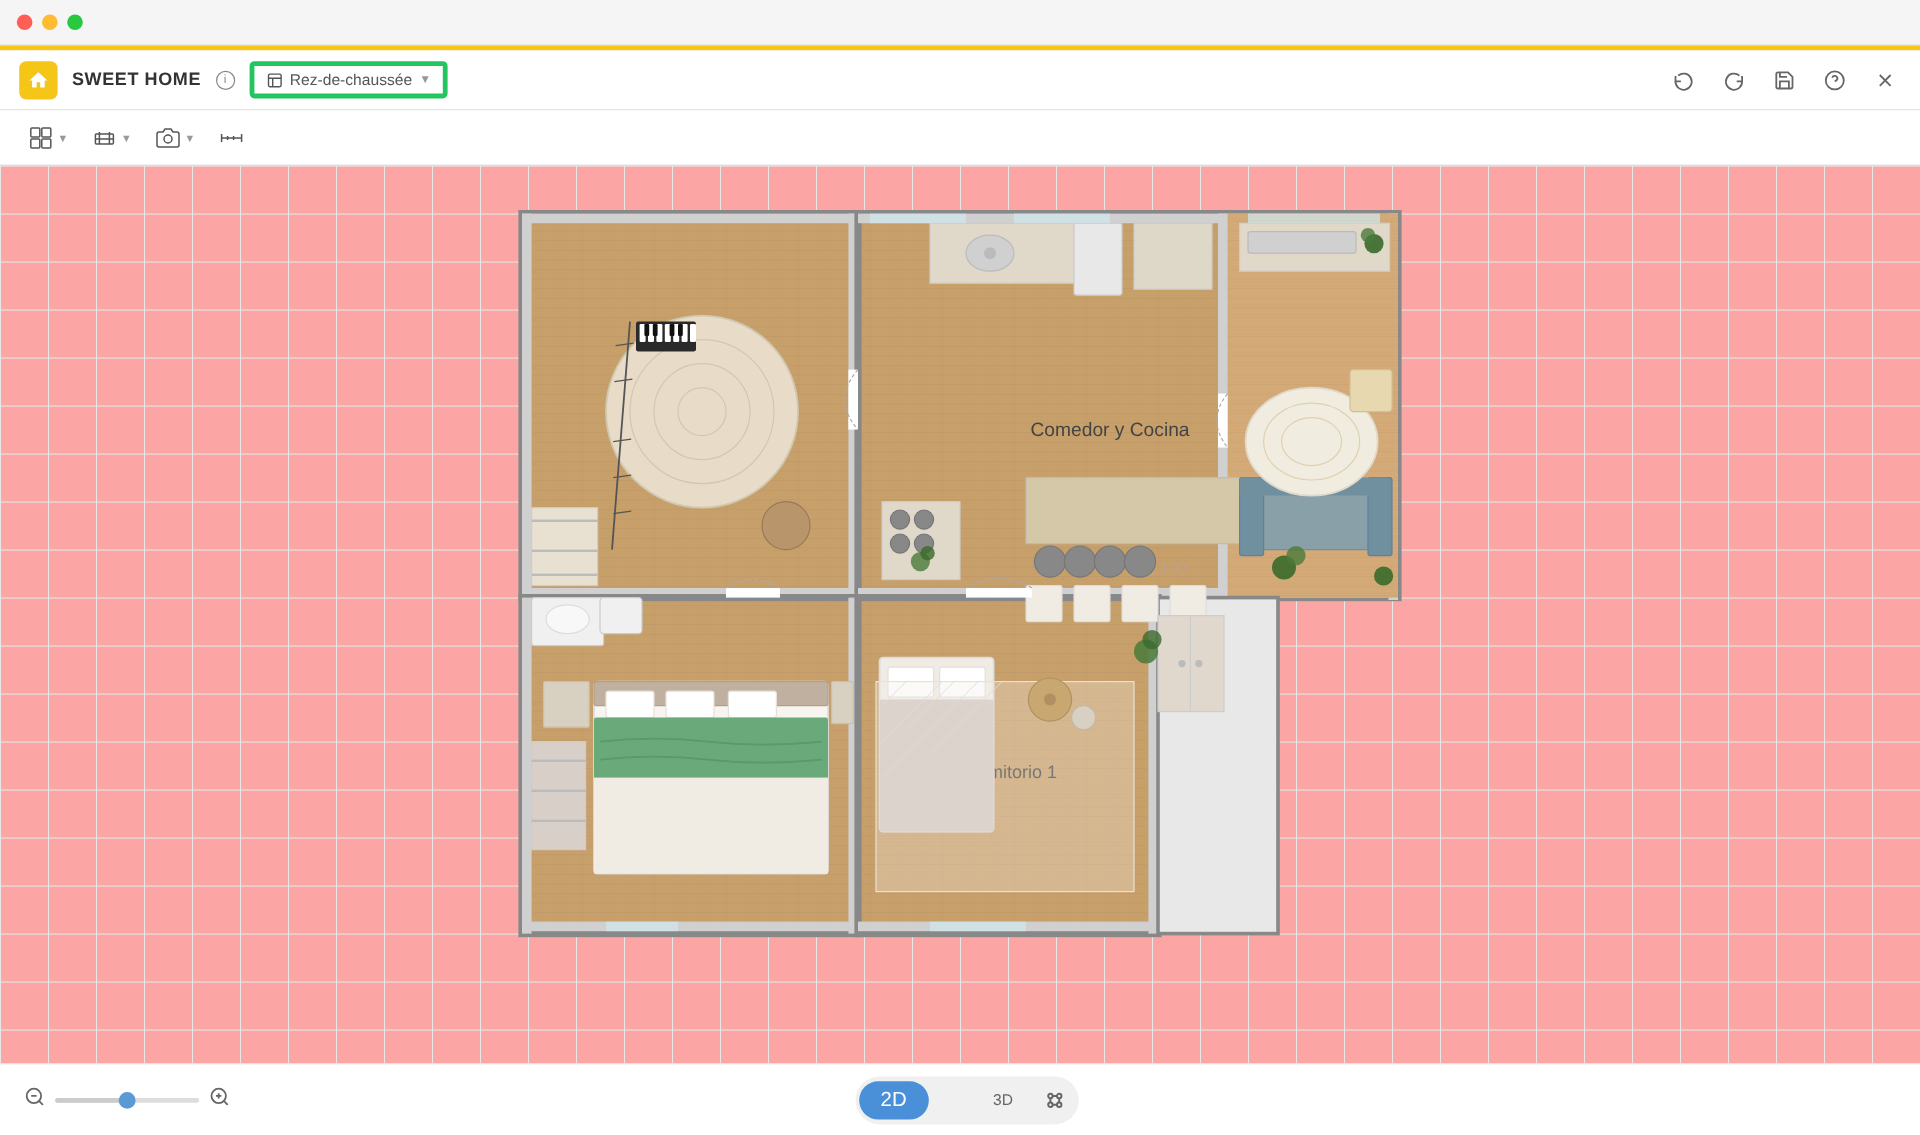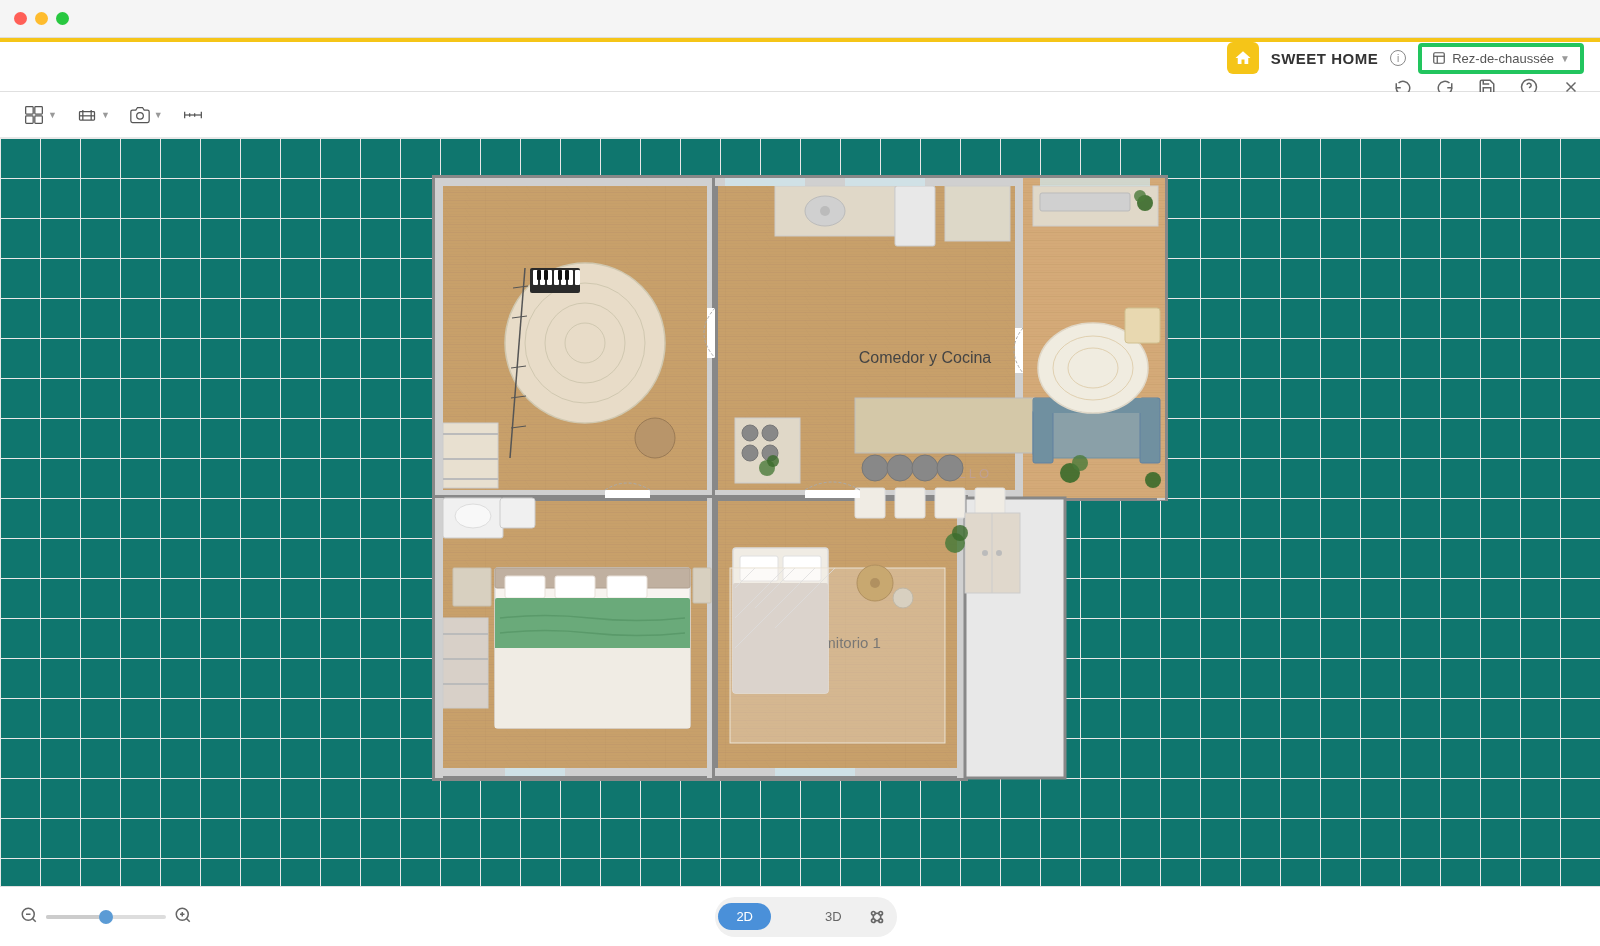--- a/index.html
+++ b/index.html
@@ -45,25 +45,24 @@
       background: #f5c518;
     }
 
     
     .header {
       position: absolute;
       top: 42px; left: 0; right: 0;
       height: 50px;
       background: white;
       display: flex;
-      align-items: flex-end;
+      align-items: center;
       padding: 0 16px;
       border-bottom: 1px solid #e0e0e0;
       justify-content: space-between;
-      flex-direction: column;
     }
     .header-left {
       display: flex;
       align-items: center;
       gap: 12px;
     }
     .home-icon-wrapper {
       width: 32px; height: 32px;
       background: #f5c518;
       border-radius: 6px;
@@ -149,21 +148,21 @@
       color: #555;
       font-size: 12px;
     }
     .tool-btn svg { width: 20px; height: 20px; }
     .tool-chevron { font-size: 9px; color: #999; }
 
     
     .canvas-area {
       position: absolute;
       top: 138px; left: 0; right: 0; bottom: 0;
-      background: #0f766e;
+      background: #fca5a5;
       overflow: hidden;
     }
 
     
     .grid-bg {
       position: absolute;
       top: 0; left: 0; right: 0; bottom: 0;
       background-image:
         linear-gradient(to right, #e8e8e8 1px, transparent 1px),
         linear-gradient(to bottom, #e8e8e8 1px, transparent 1px);
@@ -240,21 +239,21 @@
       background: #f0f0f0;
       border-radius: 24px;
       padding: 3px;
     }
     .view-btn {
       padding: 6px 18px;
       border: none;
       background: none;
       border-radius: 20px;
       cursor: pointer;
-      font-size: 13px;
+      font-size: 17px;
       font-weight: 500;
       color: #666;
     }
     .view-btn.active {
       background: #4a90d9;
       color: white;
     }
     .view-btn-3d { font-size: 13px; margin-left: 36px; }
     .furniture-btn {
       background: none;

